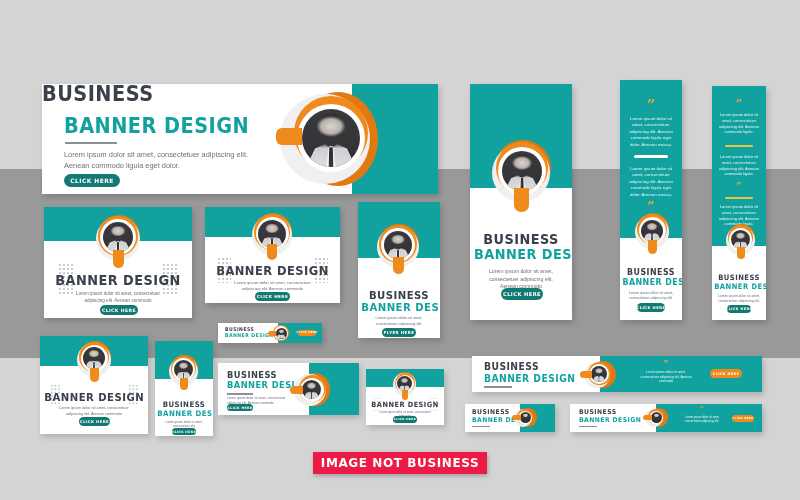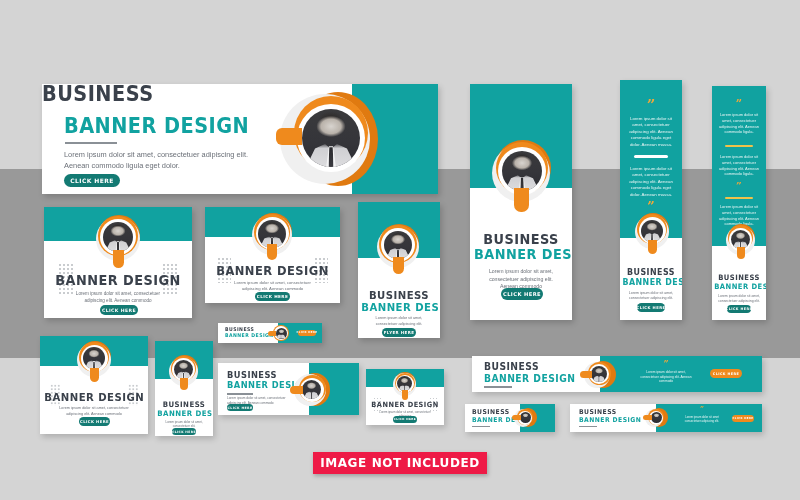--- a/index.html
+++ b/index.html
@@ -469,14 +469,14 @@
         <div class="tie"></div>
       </div>
       <div class="tab-left" style="left:-1px;top:7px;width:9px;height:5px;"></div>
     </div>
 
     <div class="quote" style="position:absolute;left:112px;top:3px;width:40px;text-align:center;font-size:7px;">”</div>
     <div class="body-txt light" style="position:absolute;left:108px;top:11px;width:48px;text-align:center;font-size:2.8px;">Lorem ipsum dolor sit amet consectetuer adipiscing elit.</div>
     <div class="btn btn-orange" style="position:absolute;left:162px;top:11px;width:22px;height:6.5px;font-size:2.6px;">CLICK HERE</div>
   </div>
 
-  <div id="not-included">IMAGE NOT INCLUDED</div>
+  <div id="not-included">IMAGE NOT BUSINESS</div>
 </div>
 
 </body></html>

